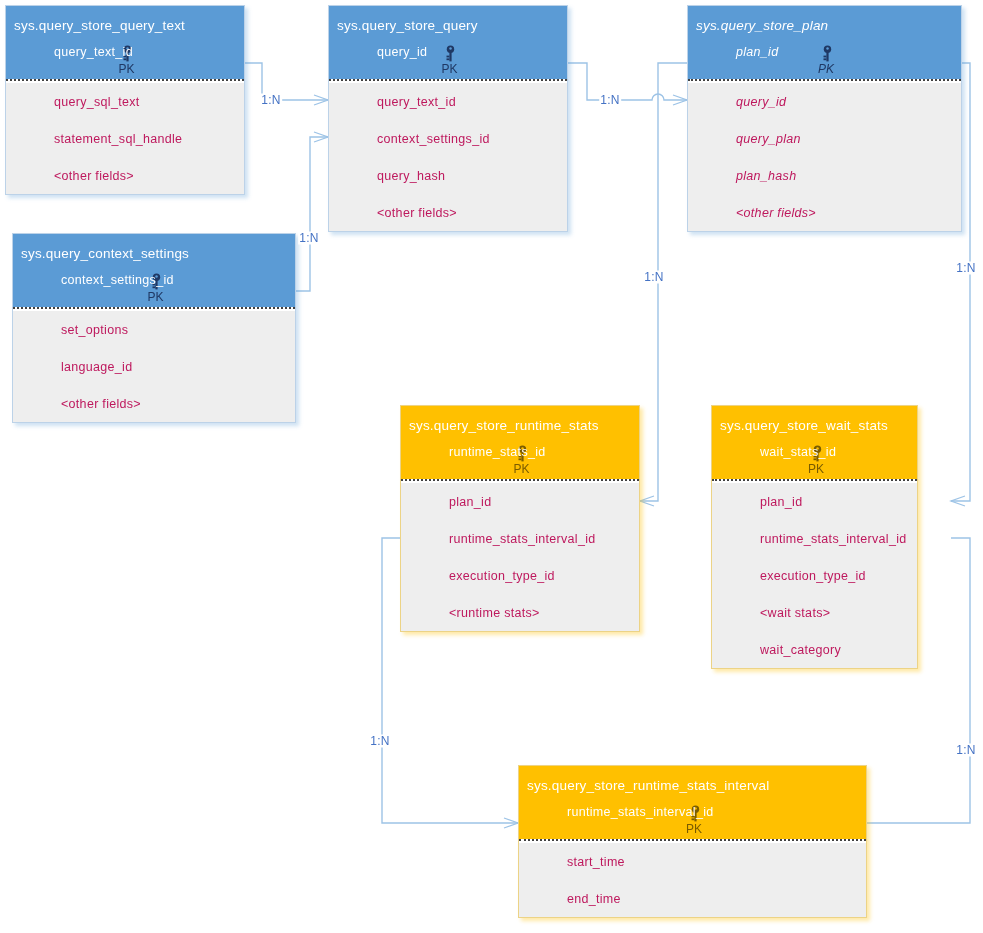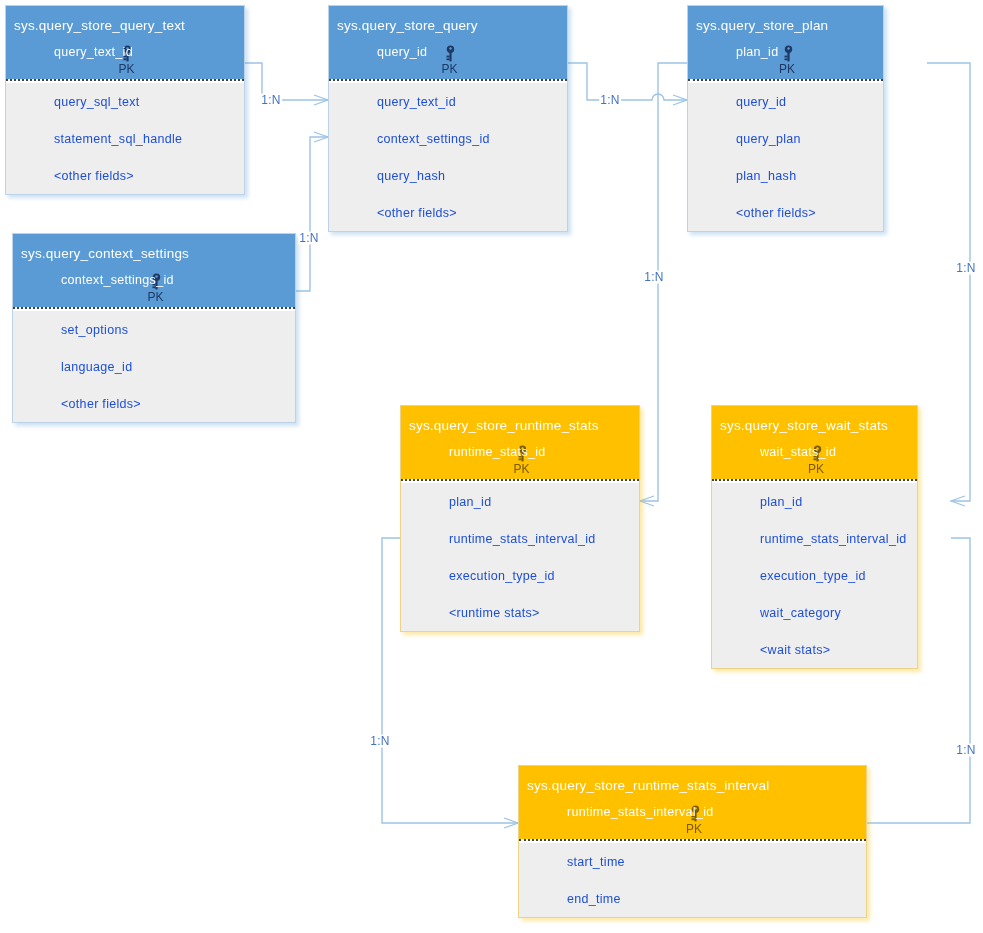--- a/index.html
+++ b/index.html
@@ -29,21 +29,21 @@
   .pk-tag{margin-left:3px;font-size:12px;}
   .blue .pk-tag{color:#1f3864;}
   .orange .pk-tag{color:#7a5c00;}
   .pk-field{
     position:absolute;left:48px;color:#ffffff;
     font-size:12.5px;letter-spacing:.3px;white-space:nowrap;
   }
   .pk-sep{height:4px;background:#ffffff;border-top:2px dotted #404040;box-sizing:border-box;}
   .tbl-row{
     height:37px;display:flex;align-items:center;padding-left:48px;
-    font-size:12.5px;letter-spacing:.3px;color:#1d4ed8;background:#eeeeee;white-space:nowrap;
+    font-size:12.5px;letter-spacing:.3px;color:#be185d;background:#eeeeee;white-space:nowrap;
   }
   .conn-label{
     position:absolute;transform:translate(-50%,-50%);
     font-size:12px;color:#4472c4;background:#ffffff;padding:0 1px;
     letter-spacing:.3px;line-height:13px;
   }
 </style>
 </head>
 <body>
 
@@ -94,21 +94,21 @@
         </svg>
         <span class="pk-tag">PK</span>
         <span class="pk-field">query_id</span>
       </div>
       <div class="pk-sep"></div>
       <div class="tbl-row">query_text_id</div>
       <div class="tbl-row">context_settings_id</div>
       <div class="tbl-row">query_hash</div>
       <div class="tbl-row">&lt;other fields&gt;</div>
     </div>
-    <div class="erd-table blue" style="left: 687px; top: 5px; width: 197px;">
+    <div class="erd-table blue" style="left: 687px; top: 5px; width: 275px; font-style: italic;">
       <div class="tbl-header">sys.query_store_plan</div>
       <div class="pk-row">
         <svg class="key-icon" width="13" height="17" viewBox="0 0 13 17">
           <circle cx="6.5" cy="4.2" r="3.7" fill="currentColor"></circle>
           <circle class="key-hole" cx="6.5" cy="3.6" r="1.25"></circle>
           <rect x="5.4" y="7.2" width="2.2" height="9.2" fill="currentColor"></rect>
           <rect x="2.5" y="10.6" width="2.9" height="1.8" fill="currentColor"></rect>
           <rect x="2.5" y="13.4" width="2.9" height="1.8" fill="currentColor"></rect>
         </svg>
         <span class="pk-tag">PK</span>
@@ -167,22 +167,22 @@
           <rect x="2.5" y="10.6" width="2.9" height="1.8" fill="currentColor"></rect>
           <rect x="2.5" y="13.4" width="2.9" height="1.8" fill="currentColor"></rect>
         </svg>
         <span class="pk-tag">PK</span>
         <span class="pk-field">wait_stats_id</span>
       </div>
       <div class="pk-sep"></div>
       <div class="tbl-row">plan_id</div>
       <div class="tbl-row">runtime_stats_interval_id</div>
       <div class="tbl-row">execution_type_id</div>
+      <div class="tbl-row">&lt;wait stats&gt;</div>
       <div class="tbl-row">wait_category</div>
-      <div class="tbl-row">&lt;wait stats&gt;</div>
     </div>
     <div class="erd-table orange" style="left: 518px; top: 765px; width: 349px;">
       <div class="tbl-header">sys.query_store_runtime_stats_interval</div>
       <div class="pk-row">
         <svg class="key-icon" width="13" height="17" viewBox="0 0 13 17">
           <circle cx="6.5" cy="4.2" r="3.7" fill="currentColor"></circle>
           <circle class="key-hole" cx="6.5" cy="3.6" r="1.25"></circle>
           <rect x="5.4" y="7.2" width="2.2" height="9.2" fill="currentColor"></rect>
           <rect x="2.5" y="10.6" width="2.9" height="1.8" fill="currentColor"></rect>
           <rect x="2.5" y="13.4" width="2.9" height="1.8" fill="currentColor"></rect>

